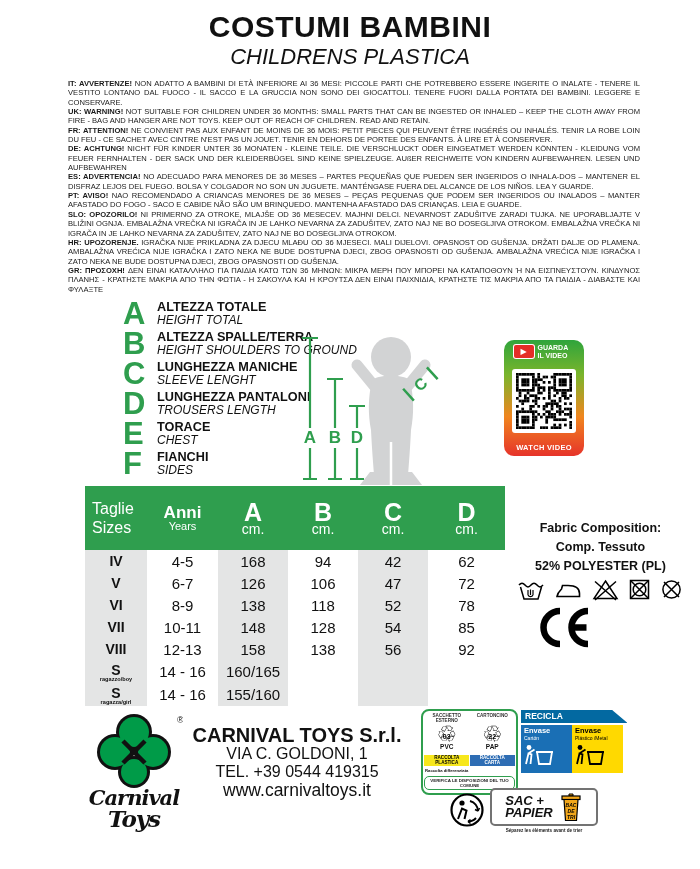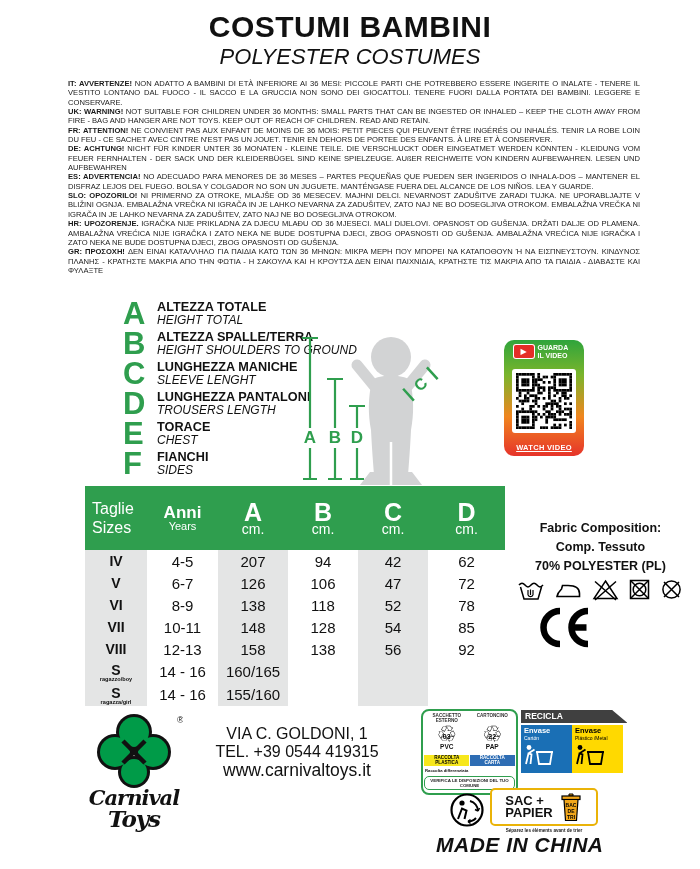--- a/index.html
+++ b/index.html
@@ -36,21 +36,21 @@
   .video{position:absolute;left:504px;top:340px;width:80px;height:116px;box-sizing:border-box;
          border-radius:10px;padding:4px;display:flex;flex-direction:column;align-items:center;
          justify-content:space-between;
          background:linear-gradient(180deg,#2fa43c 0%,#7ab52c 30%,#f0861f 66%,#e6332a 100%);}
   .v-top{display:flex;align-items:center;gap:3px;}
   .yt{width:22px;height:15px;background:#e52d27;border-radius:3px;color:#fff;display:flex;
       align-items:center;justify-content:center;font-size:8px;line-height:8px;box-shadow:0 0 0 1px #fff inset;}
   .v-label{color:#fff;font-weight:bold;font-size:7px;line-height:7.5px;width:38px;}
   .qr-wrap{width:64px;height:64px;background:#fff;border-radius:3px;display:flex;
            align-items:center;justify-content:center;}
-  .v-watch{color:#fff;font-weight:bold;font-size:7.5px;letter-spacing:.3px;text-decoration:underline;}
+  .v-watch{color:#fff;font-weight:bold;font-size:7.5px;letter-spacing:.3px;}
 
   
   .sizes{position:absolute;left:85px;top:486px;width:420px;z-index:1;}
   .thead,.trow{display:grid;grid-template-columns:62px 71px 70px 70px 70px 77px;}
   .thead{background:var(--green);color:#fff;height:64px;align-items:center;}
   .th{text-align:center;}
   .th.c1{text-align:left;padding-left:7px;}
   .th .l1{font-size:16px;line-height:19px;}
   .th .anni{font-size:17px;font-weight:bold;line-height:16px;}
   .th .years{font-size:11px;line-height:11px;}
@@ -93,55 +93,56 @@
   .tag{font-size:4.6px;font-weight:bold;display:inline-block;padding:.5px 2px;margin-top:1px;}
   .tag-y{background:#f7e71c;color:#000;}
   .tag-b{background:#2e6db4;color:#fff;}
   .tag-sub{font-size:4.2px;font-weight:bold;line-height:5px;}
   .it-foot{margin-top:2px;border:1px solid var(--green);border-radius:5px;display:inline-block;
            font-size:4.4px;font-weight:bold;padding:1px 3px;color:#222;}
 
   
   .esrec{position:absolute;left:521px;top:710px;width:106px;background:#fff;
          clip-path:polygon(0 0,86% 0,100% 20%,100% 100%,0 100%);}
-  .es-head{background:#404040;color:#fff;font-size:8.5px;font-weight:bold;height:13px;
+  .es-head{background:#0369a1;color:#fff;font-size:8.5px;font-weight:bold;height:13px;
            line-height:13px;padding-left:4px;}
   .es-panels{display:flex;gap:0;margin-top:2px;}
   .panel{width:51px;height:48px;box-sizing:border-box;padding:2px 3px;}
   .panel.blue{background:#1a6fb5;color:#fff;}
   .panel.yellow{background:#ffd900;color:#000;}
   .p-env{font-size:7.5px;font-weight:bold;line-height:8px;}
   .p-mat{font-size:5px;line-height:6px;height:6px;}
   .panel svg{margin-top:3px;}
 
   
   .triman{position:absolute;left:449px;top:792px;}
   .sac{position:absolute;left:490px;top:788px;width:108px;height:38px;box-sizing:border-box;
-       border:2px solid #eab308;border-radius:5px;background:#fff;display:flex;
-       align-items:center;justify-content:center;gap:6px;}
+       border:2px solid #737373;border-radius:5px;background:#fff;display:flex;
+       align-items:center;justify-content:center;gap:6px;font-style:italic;}
   .sac-label{font-size:13px;font-weight:bold;line-height:12.5px;}
   .sep-note{position:absolute;left:490px;top:828px;width:108px;text-align:center;
             font-size:4.6px;font-weight:bold;color:#222;}
   .made{position:absolute;left:436px;top:833px;font-size:21px;font-weight:bold;
         font-style:italic;letter-spacing:.5px;}
 </style>
 </head>
 <body>
 
 <div class="page">
 
   <div class="title">COSTUMI BAMBINI</div>
-  <div class="subtitle">POLYESTER COSTUMES</div>
+  <div class="subtitle">CHILDRENS PLASTICA</div>
 
   <div class="warnings" id="warnings">
       <p><b>IT: AVVERTENZE! </b><span>NON ADATTO A BAMBINI DI ETÀ INFERIORE AI 36 MESI: PICCOLE PARTI CHE POTREBBERO ESSERE INGERITE O INALATE - TENERE IL VESTITO LONTANO DAL FUOCO - IL SACCO E LA GRUCCIA NON SONO DEI GIOCATTOLI. TENERE FUORI DALLA PORTATA DEI BAMBINI. LEGGERE E CONSERVARE.</span></p>
       <p><b>UK: WARNING! </b><span>NOT SUITABLE FOR CHILDREN UNDER 36 MONTHS: SMALL PARTS THAT CAN BE INGESTED OR INHALED – KEEP THE CLOTH AWAY FROM FIRE - BAG AND HANGER ARE NOT TOYS. KEEP OUT OF REACH OF CHILDREN. READ AND RETAIN.</span></p>
       <p><b>FR: ATTENTION! </b><span>NE CONVIENT PAS AUX ENFANT DE MOINS DE 36 MOIS: PETIT PIECES QUI PEUVENT ÊTRE INGÉRÉS OU INHALÉS. TENIR LA ROBE LOIN DU FEU - CE SACHET AVEC CINTRE N'EST PAS UN JOUET. TENIR EN DEHORS DE PORTEE DES ENFANTS. À LIRE ET À CONSERVER.</span></p>
       <p><b>DE: ACHTUNG! </b><span>NICHT FÜR KINDER UNTER 36 MONATEN - KLEINE TEILE. DIE VERSCHLUCKT ODER EINGEATMET WERDEN KÖNNTEN - KLEIDUNG VOM FEUER FERNHALTEN - DER SACK UND DER KLEIDERBÜGEL SIND KEINE SPIELZEUGE. AUßER REICHWEITE VON KINDERN AUFBEWAHREN. LESEN UND AUFBEWAHREN</span></p>
       <p><b>ES: ADVERTENCIA! </b><span>NO ADECUADO PARA MENORES DE 36 MESES – PARTES PEQUEÑAS QUE PUEDEN SER INGERIDOS O INHALA-DOS – MANTENER EL DISFRAZ LEJOS DEL FUEGO. BOLSA Y COLGADOR NO SON UN JUGUETE. MANTÉNGASE FUERA DEL ALCANCE DE LOS NIÑOS. LEA Y GUARDE.</span></p>
+      <p><b>PT: AVISO! </b><span>NAO RECOMENDADO A CRIANCAS MENORES DE 36 MESES – PEÇAS PEQUENAS QUE PODEM SER INGERIDOS OU INALADOS – MANTER AFASTADO DO FOGO - SACO E CABIDE NÃO SÃO UM BRINQUEDO. MANTENHA AFASTADO DAS CRIANÇAS. LEIA E GUARDE.</span></p>
       <p><b>SLO: OPOZORILO! </b><span>NI PRIMERNO ZA OTROKE, MLAJŠE OD 36 MESECEV. MAJHNI DELCI. NEVARNOST ZADUŠITVE ZARADI TUJKA. NE UPORABLJAJTE V BLIŽINI OGNJA. EMBALAŽNA VREČKA NI IGRAČA IN JE LAHKO NEVARNA ZA ZADUŠITEV, ZATO NAJ NE BO DOSEGLJIVA OTROKOM. EMBALAŽNA VREČKA NI IGRAČA IN JE LAHKO NEVARNA ZA ZADUŠITEV, ZATO NAJ NE BO DOSEGLJIVA OTROKOM.</span></p>
       <p><b>HR: UPOZORENJE. </b><span>IGRAČKA NIJE PRIKLADNA ZA DJECU MLAĐU OD 36 MJESECI. MALI DIJELOVI. OPASNOST OD GUŠENJA. DRŽATI DALJE OD PLAMENA. AMBALAŽNA VREĆICA NIJE IGRAČKA I ZATO NEKA NE BUDE DOSTUPNA DJECI, ZBOG OPASNOSTI OD GUŠENJA. AMBALAŽNA VREĆICA NIJE IGRAČKA I ZATO NEKA NE BUDE DOSTUPNA DJECI, ZBOG OPASNOSTI OD GUŠENJA.</span></p>
       <p><b>GR: ΠΡΟΣΟΧΗ! </b><span>ΔΕΝ ΕΙΝΑΙ ΚΑΤΑΛΛΗΛΟ ΓΙΑ ΠΑΙΔΙΑ ΚΑΤΩ ΤΩΝ 36 ΜΗΝΩΝ: ΜΙΚΡΑ ΜΕΡΗ ΠΟΥ ΜΠΟΡΕΙ ΝΑ ΚΑΤΑΠΟΘΟΥΝ Ή ΝΑ ΕΙΣΠΝΕΥΣΤΟΥΝ. ΚΙΝΔΥΝΟΣ ΠΛΑΝΗΣ - ΚΡΑΤΗΣΤΕ ΜΑΚΡΙΑ ΑΠΟ ΤΗΝ ΦΩΤΙΑ - Η ΣΑΚΟΥΛΑ ΚΑΙ Η ΚΡΟΥΤΣΑ ΔΕΝ ΕΙΝΑΙ ΠΑΙΧΝΙΔΙΑ, ΚΡΑΤΗΣΤΕ ΤΙΣ ΜΑΚΡΙΑ ΑΠΟ ΤΑ ΠΑΙΔΙΑ - ΔΙΑΒΑΣΤΕ ΚΑΙ ΦΥΛΑΞΤΕ</span></p>
     </div>
 
   <div class="legend" id="legend">
       <div class="l-item">
         <div class="l-letter">A</div>
         <div class="l-text">
           <div class="it">ALTEZZA TOTALE</div>
@@ -478,21 +479,21 @@
     </div>
     <div id="tbody">
         <div class="trow">
           <div class="td c1">
             <div>IV</div>
           </div>
           <div class="td c2">
             <div>4-5</div>
           </div>
           <div class="td c3">
-            <div>207</div>
+            <div>168</div>
           </div>
           <div class="td c4">
             <div>94</div>
           </div>
           <div class="td c5">
             <div>42</div>
           </div>
           <div class="td c6">
             <div>62</div>
           </div>
@@ -618,21 +619,21 @@
           <div class="td c6">
             <div></div>
           </div>
         </div>
       </div>
   </div>
 
   <div class="comp">
     <div>Fabric Composition:</div>
     <div>Comp. Tessuto</div>
-    <div>70% POLYESTER (PL)</div>
+    <div>52% POLYESTER (PL)</div>
   </div>
 
   <div class="care">
     <svg width="28" height="22" viewBox="0 0 28 22" fill="none" stroke="#000" stroke-width="1.5">
       <path d="M2,6 C4,3.5 6,3.5 8,6 C10,8.5 12,8.5 14,6 C16,3.5 18,3.5 20,6 C22,8.5 24,8.5 26,6"></path>
       <path d="M3.5,8 L7,20 L21,20 L24.5,8"></path>
       <path d="M11,11 V16 M13.5,10.5 V16 M16,11 V16 M11,16 C12,18.2 15,18.2 16,16" stroke-width="1.2"></path>
     </svg>
     <svg width="28" height="21" viewBox="0 0 28 21" fill="none" stroke="#000" stroke-width="1.6">
       <path d="M3,17.5 H25.5 V14.5 C25.5,9 20.5,6.5 14,6.5 H8.5 L7.5,10 C5.5,12 3.5,14.5 3,17.5 Z"></path>
@@ -673,20 +674,21 @@
           <circle cx="49" cy="58" r="13"></circle>
       </g>
       <path d="M38,27 L60,49 M60,27 L38,49" stroke="#111" stroke-width="4.5"></path>
       <text x="92" y="9" font-size="9" fill="#111">®</text>
     </svg>
     <div class="brand1">Carnival</div>
     <div class="brand2">Toys</div>
   </div>
 
   <div class="addr">
+    <div class="name">CARNIVAL TOYS S.r.l.</div>
     <div class="line">VIA C. GOLDONI, 1</div>
     <div class="line">TEL. +39 0544 419315</div>
     <div class="boldline">www.carnivaltoys.it</div>
   </div>
 
   <div class="itrec">
     <div class="it-cols">
       <div class="it-col">
         <div class="colh">SACCHETTO ESTERNO</div>
         <div class="tri">♲
@@ -756,15 +758,14 @@
       <path d="M5,7.5 H19 L17.5,28.5 H6.5 Z" fill="#f2a71b" stroke="#000" stroke-width="1.2"></path>
       <g font-family="Liberation Sans, sans-serif" font-size="5" font-weight="bold" fill="#000" text-anchor="middle">
         <text x="12" y="14.5">BAC</text>
         <text x="12" y="20.5">DE</text>
         <text x="12" y="26.5">TRI</text>
       </g>
     </svg>
   </div>
   <div class="sep-note">Séparez les éléments avant de trier</div>
 
-  <div class="made">MADE IN CHINA</div>
 
 </div>
 
 </body></html>

